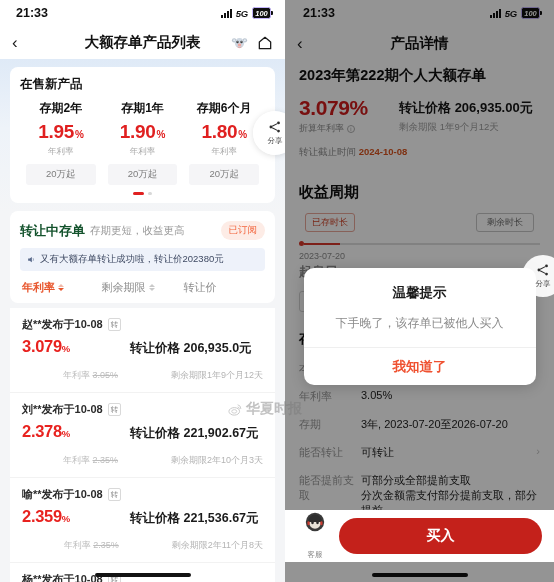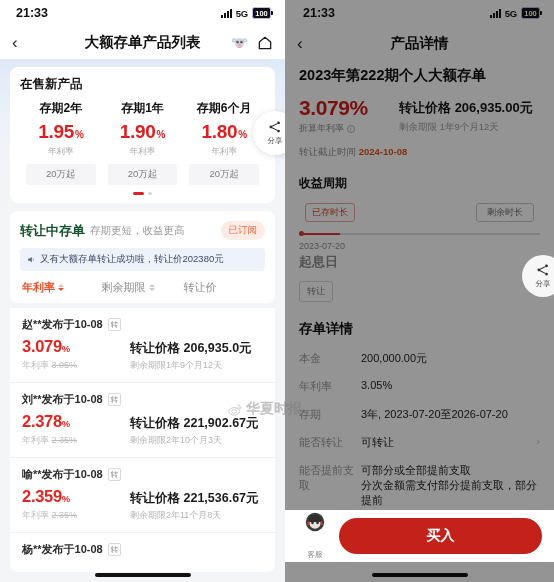--- a/index.html
+++ b/index.html
@@ -16,21 +16,21 @@
     position: relative;
     width: 285px; height: 582px;
     background: #ffffff;
     overflow: hidden;
   }
   .statusbar {
     height: 26px; display: flex; align-items: center;
     justify-content: space-between; padding: 0 14px 0 16px;
     font-size: 12.5px; font-weight: bold; color: #101010;
   }
-  .sb-right { display: flex; align-items: center; gap: 4px; }
+  .sb-right { display: flex; align-items: center; gap: 4px; font-style: italic; }
   .sig-bars { display: flex; align-items: flex-end; gap: 1px; height: 9px; }
   .sig-bars i { display:block; width: 2px; background: #101010; }
   .sig-bars i:nth-child(1){ height: 3px; }
   .sig-bars i:nth-child(2){ height: 5px; }
   .sig-bars i:nth-child(3){ height: 7px; }
   .sig-bars i:nth-child(4){ height: 9px; }
   .net-label { font-size: 9.5px; font-weight: bold; letter-spacing: -0.2px; }
   .battery {
     position: relative; border: 1px solid #c4b5fd; border-radius: 2.5px;
     background: #101010; color: #ffffff; font-size: 7.5px; font-weight: bold;
@@ -113,21 +113,21 @@
   .row-top { display: flex; align-items: center; gap: 5px; margin-bottom: 5px; }
   .row-pub { font-size: 11px; color: #2b2b2b; font-weight: bold; }
   .tag-zhuan {
     border: 1px solid #d9d9d9; color: #8a8a8a; font-size: 7.5px;
     border-radius: 2px; padding: 0px 2px; line-height: 11px;
   }
   .row-mid { display: flex; align-items: baseline; }
   .row-rate { color: #e8221f; font-weight: bold; font-size: 16.5px; letter-spacing: -0.3px; width: 108px; }
   .row-rate .pct { font-size: 9.5px; }
   .row-price { font-size: 12.5px; font-weight: bold; color: #1b1b1b; }
-  .row-bot { display: flex; margin-top: 2px; }
+  .row-bot { display: flex; margin-top: 12px; justify-content: flex-end; }
   .row-oldrate { font-size: 9px; color: #bdbdbd; width: 108px; }
   .row-oldrate s { color: #bdbdbd; }
   .row-remain { font-size: 9px; color: #b4b4b4; }
 
   .share-fab {
     position: absolute; right: -12px; top: 52px;
     width: 44px; height: 44px; border-radius: 50%;
     background: rgba(255,255,255,0.96);
     box-shadow: 0 1px 6px rgba(0,0,0,0.13);
     display: flex; flex-direction: column; align-items: center; justify-content: center;
@@ -162,21 +162,21 @@
   .r-rate { color: #cf1c1c; font-weight: bold; font-size: 21px; letter-spacing: -0.4px; line-height: 22px; }
   .r-rate-lab { font-size: 9px; color: #8d8d8d; margin-top: 3px; display: flex; align-items: center; gap: 3px; }
   .circ-i { display: inline-block; width: 8px; height: 8px; border: 1px solid #b0b0b0; border-radius: 50%;
             font-size: 6px; line-height: 7px; text-align: center; color: #9a9a9a; }
   .r-hero-r { padding-top: 2px; }
   .r-price { font-size: 13px; font-weight: bold; color: #151515; }
   .r-remain { font-size: 9.5px; color: #9d9d9d; margin-top: 4px; }
   .r-deadline { font-size: 9.5px; color: #8d8d8d; margin-top: 11px; }
   .r-deadline b { color: #d9541f; font-weight: bold; }
 
-  .r-sec-title { font-size: 12px; font-weight: bold; color: #111; margin-top: 16px; }
+  .r-sec-title { font-size: 15px; font-weight: bold; color: #111; margin-top: 24px; }
   .r-chips { display: flex; justify-content: space-between; margin-top: 11px; padding: 0 6px; }
   .r-chip-red {
     border: 1px solid #e8a79a; color: #d0452a; font-size: 9px;
     border-radius: 3px; padding: 2px 6px; position: relative;
   }
   .r-chip-gray { border: 1px solid #c6c6c6; color: #6d6d6d; font-size: 9px; border-radius: 3px; padding: 2px 10px; }
   .r-timeline { display: flex; align-items: center; margin-top: 9px; }
   .tl-dot { width: 5px; height: 5px; border-radius: 50%; background: #d8382b; flex: none; }
   .tl-line { height: 2px; background: #d8382b; width: 36px; }
   .tl-line2 { height: 2px; background: #dedede; flex: 1; }
@@ -529,20 +529,25 @@
           <rect x="3" y="11" width="2.6" height="5" rx="1.3" fill="#c93a2e"></rect>
           <rect x="18.4" y="11" width="2.6" height="5" rx="1.3" fill="#c93a2e"></rect>
         </svg>
         <div class="r-service-lab">客服</div>
       </div>
       <button class="r-buy">买入</button>
     </div>
 
     <div class="dim-layer"></div>
 
+    <div class="modal">
+      <div class="modal-title">温馨提示</div>
+      <div class="modal-msg">下手晚了，该存单已被他人买入</div>
+      <div class="modal-btn">我知道了</div>
+    </div>
 
     <div class="r-share-fab">
       <svg class="share-ico" viewBox="0 0 24 24" fill="none" stroke="#2c2c2c" stroke-width="1.8">
         <circle cx="18" cy="5" r="2.4" fill="#2c2c2c" stroke="none"></circle>
         <circle cx="5" cy="12" r="2.4" fill="#2c2c2c" stroke="none"></circle>
         <circle cx="18" cy="19" r="2.4" fill="#2c2c2c" stroke="none"></circle>
         <line x1="7.1" y1="10.8" x2="15.9" y2="6.2"></line>
         <line x1="7.1" y1="13.2" x2="15.9" y2="17.8"></line>
       </svg>
       <span class="share-lab">分享</span>

